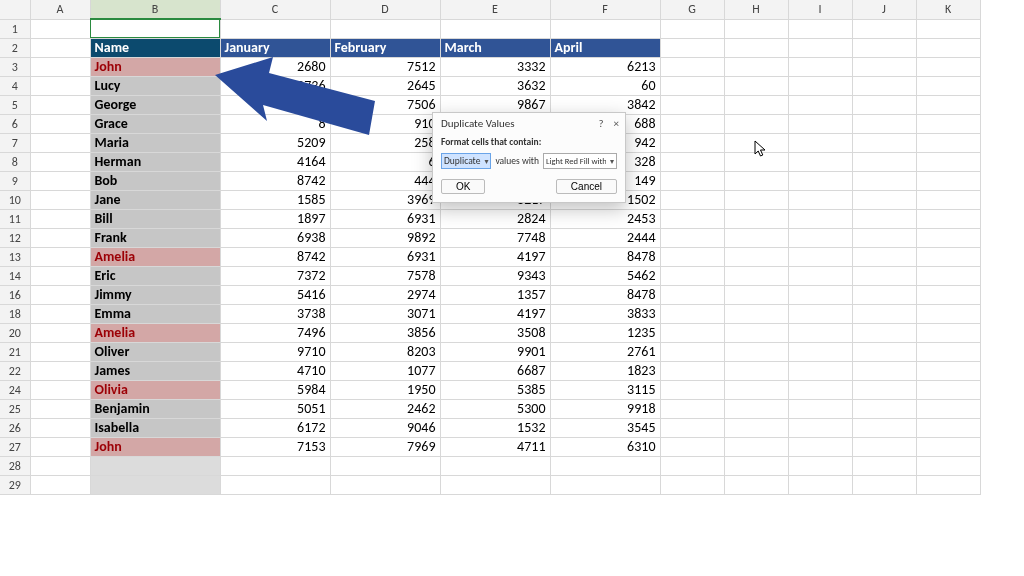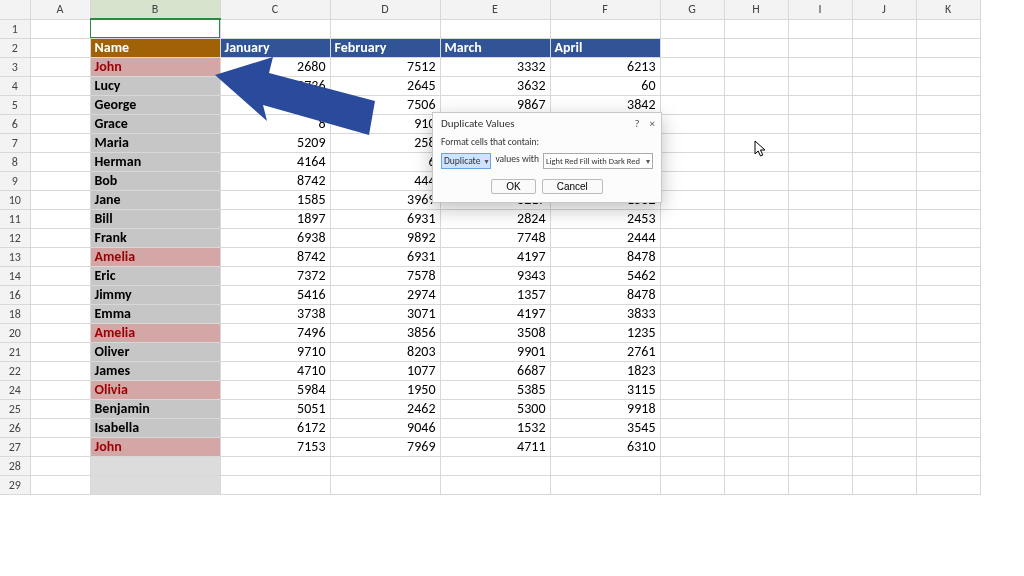--- a/index.html
+++ b/index.html
@@ -72,44 +72,44 @@
     width: 160px;
     height: 80px;
     pointer-events: none;
   }
 
   
   .dialog {
     position: absolute;
     left: 432px;
     top: 112px;
-    width: 230px;
+    width: 194px;
     background: #fcfcfc;
     border: 1px solid #c8c8c8;
     box-shadow: 0 6px 18px rgba(0,0,0,0.25);
     font-size: 10px;
     color: #333;
   }
   .dialog .titlebar {
     display:flex; justify-content:space-between; align-items:center;
     padding: 4px 6px 2px 8px;
     font-size: 11px;
   }
   .dialog .titlebar .right { display:flex; gap:10px; align-items:center; color:#555; }
   .dialog .body { padding: 4px 8px 2px 8px; }
-  .dialog .lbl { font-weight: normal; font-size: 9.5px; margin-bottom:5px; }
-  .dialog .row { display:flex; align-items:flex-start; gap:4px; font-size:9.5px; margin-bottom:6px; }
+  .dialog .lbl { font-weight: bold; font-size: 9.5px; margin-bottom:5px; }
+  .dialog .row { display:flex; align-items:center; gap:4px; font-size:9.5px; margin-bottom:6px; }
   .dialog select, .dialog .fakeselect {
     font-size: 9.5px; height:16px; border:1px solid #aaa; background:#fff;
     padding: 0 2px;
   }
   .dialog .fakeselect { min-width:50px; display:flex; align-items:center; justify-content:space-between; gap:4px;}
   .dialog .fakeselect.sel { background:#cfe3ff; border-color:#6aa4e8;}
   .dialog .fakeselect .caret { font-size:8px; color:#555; }
-  .dialog .btns { display:flex; justify-content:center; gap:6px; padding: 2px 8px 8px 8px;}
+  .dialog .btns { display:flex; justify-content:space-between; gap:6px; padding: 2px 8px 8px 8px;}
   .dialog button {
     font-size: 10px; padding: 1px 14px; border:1px solid #bbb; background:#fafafa; border-radius:2px;
   }
   .dialog .close, .dialog .help { cursor:pointer; }
 
   
   .cursor {
     position:absolute; left:754px; top:140px; width:14px; height:18px; pointer-events:none;
   }
 </style>
@@ -159,21 +159,21 @@
           <td class="blank"></td>
           <td class="blank"></td>
           <td class="blank"></td>
           <td class="blank"></td>
           <td class="blank"></td>
           <td class="blank"></td>
         </tr>
         <tr>
           <th class="rowhdr">2</th>
           <td class="blank"></td>
-          <td class="hdrblue" style="background: #a16207; color: rgb(255, 255, 255);">Name</td>
+          <td class="hdrblue" style="background: #0c4a6e; color: rgb(255, 255, 255);">Name</td>
           <td class="hdrblue num">January</td>
           <td class="hdrblue num">February</td>
           <td class="hdrblue num">March</td>
           <td class="hdrblue num">April</td>
           <td class="blank"></td>
           <td class="blank"></td>
           <td class="blank"></td>
           <td class="blank"></td>
           <td class="blank"></td>
         </tr>

